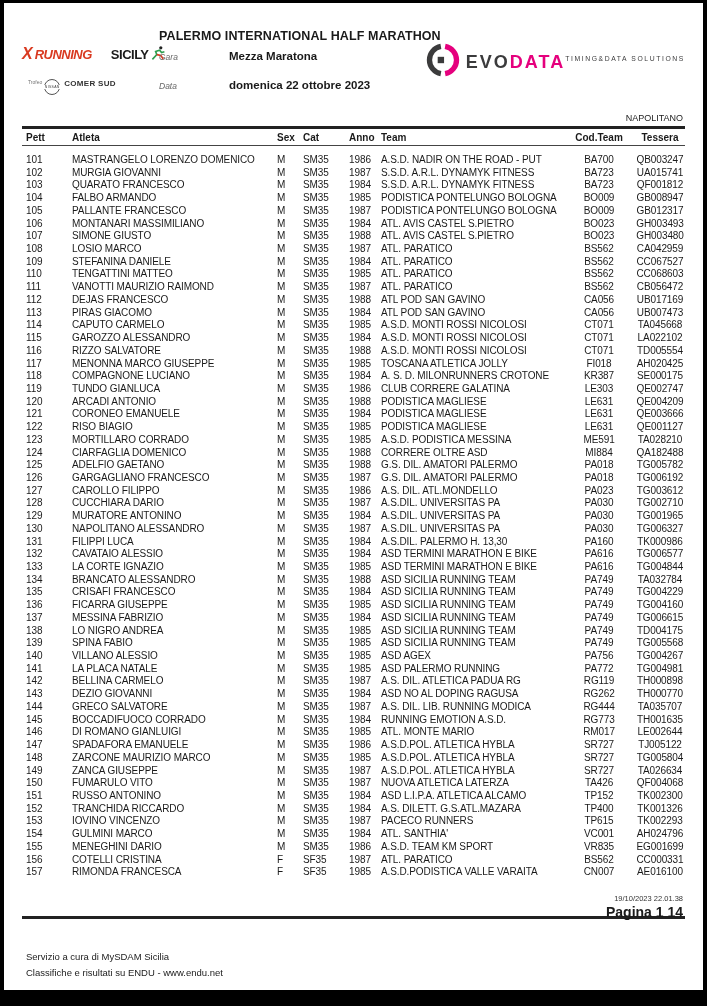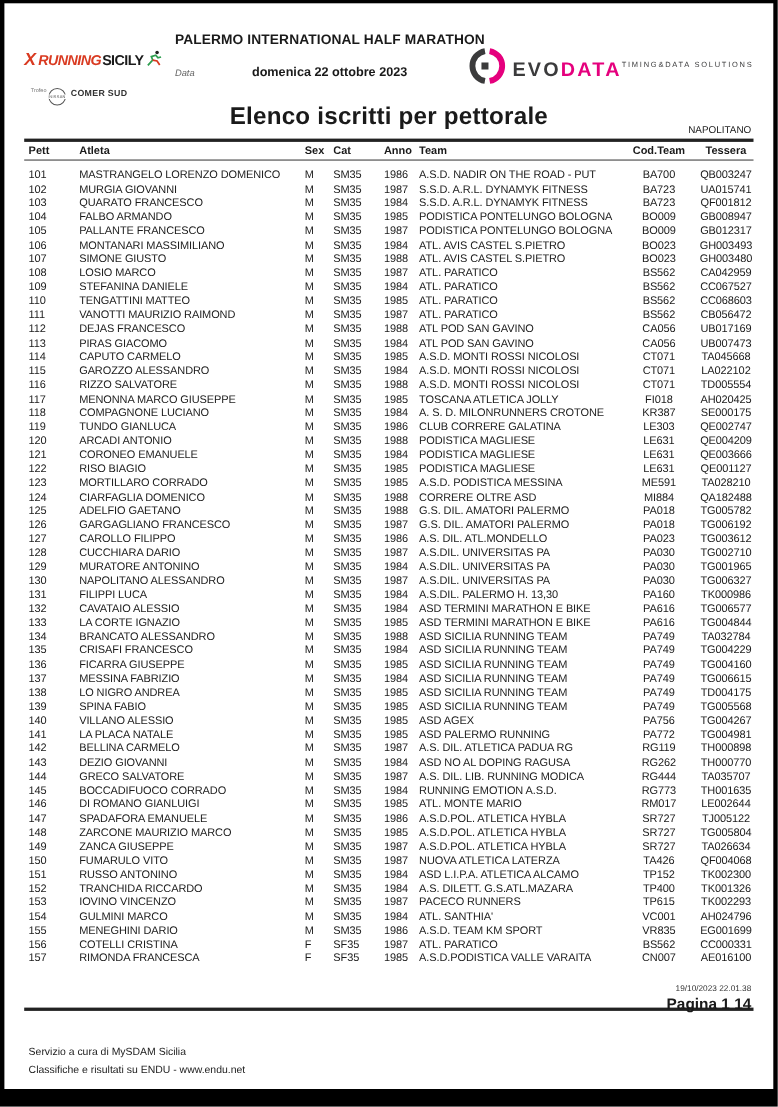--- a/index.html
+++ b/index.html
@@ -8,21 +8,21 @@
   .page {
     position:absolute; top:3px; left:4px; right:4px; bottom:16px;
     background:#fff; color:#1a1a1a; overflow:hidden;
   }
 
   
   .logo-left { position:absolute; left:18px; top:40px; width:135px; }
   .lx-line1 { display:flex; align-items:baseline; white-space:nowrap; }
   .lx-x { color:#d93a21; font-weight:bold; font-style:italic; font-size:16px; margin-right:2px; }
   .lx-running { color:#d93a21; font-weight:bold; font-style:italic; font-size:13px; letter-spacing:-0.5px;text-align:right; }
-  .lx-sicily { color:#1a1a1a; font-weight:bold; font-size:13px; letter-spacing:-0.5px; margin-left:1px; }
+  .lx-sicily { color:#1a1a1a; font-weight:bold; font-size:13px; letter-spacing:-0.5px; margin-left:19px; }
   .lx-runner { margin-left:1px; position:relative; top:2px; }
   .lx-line2 { display:flex; align-items:flex-start; margin-top:16px; margin-left:6px; }
   .lx-trofeo { font-size:5px; color:#777; margin-right:2px; align-self:flex-start; }
   .nissan-badge { width:16px; height:16px; border:1px solid #555; border-radius:50%;
     display:flex; align-items:center; justify-content:center; flex:0 0 auto; }
   .nissan-text { font-size:3.5px; letter-spacing:0.3px; color:#444; background:#fff; padding:0 1px; }
   .lx-comersud { font-size:8px; font-weight:bold; color:#333; margin-left:4px; letter-spacing:0.3px; }
 
   .event-block { position:absolute; left:155px; top:26px; width:330px; }
   .event-title { font-weight:bold; font-size:12.5px; letter-spacing:0.1px; }
@@ -89,41 +89,44 @@
       <span class="lx-trofeo">Trofeo</span>
       <span class="nissan-badge">
         <span class="nissan-text">NISSAN</span>
       </span>
       <span class="lx-comersud">COMER SUD</span>
     </div>
   </div>
 
   <div class="event-block">
     <div class="event-title">PALERMO INTERNATIONAL HALF MARATHON</div>
+    <div class="meta-row">
+      <span class="meta-label">Gara</span>
+      <span class="meta-value">Mezza Maratona</span>
+    </div>
     <div class="meta-row second">
       <span class="meta-label">Data</span>
       <span class="meta-value">domenica 22 ottobre 2023</span>
     </div>
   </div>
 
   <div class="logo-right">
     <span class="evo-icon">
       <svg width="34" height="34" viewBox="0 0 32 32">
         <path d="M14 3.2 A13 13 0 0 0 14 28.8" stroke="#3b3b3c" stroke-width="5" fill="none"></path>
         <path d="M18 3.2 A13 13 0 0 1 18 28.8" stroke="#e5007d" stroke-width="5" fill="none"></path>
         <rect x="11" y="13" width="6" height="6" fill="#3b3b3c"></rect>
       </svg>
     </span>
     <span class="evo-texts">
       <span class="evo-word"><span class="evo">EVO</span><span class="data">DATA</span></span>
       <span class="evo-sub">TIMING&amp;DATA SOLUTIONS</span>
     </span>
   </div>
 
-  <div class="doc-title">Elenco iscritti per pettorale</div>
   <div class="provvisoria">NAPOLITANO</div>
 
   <div class="rule rule-top"></div>
 
   <div class="col-headers grid-row">
     <span class="cell">Pett</span>
     <span class="cell">Atleta</span>
     <span class="cell c-sex">Sex</span>
     <span class="cell">Cat</span>
     <span class="cell">Anno</span>

